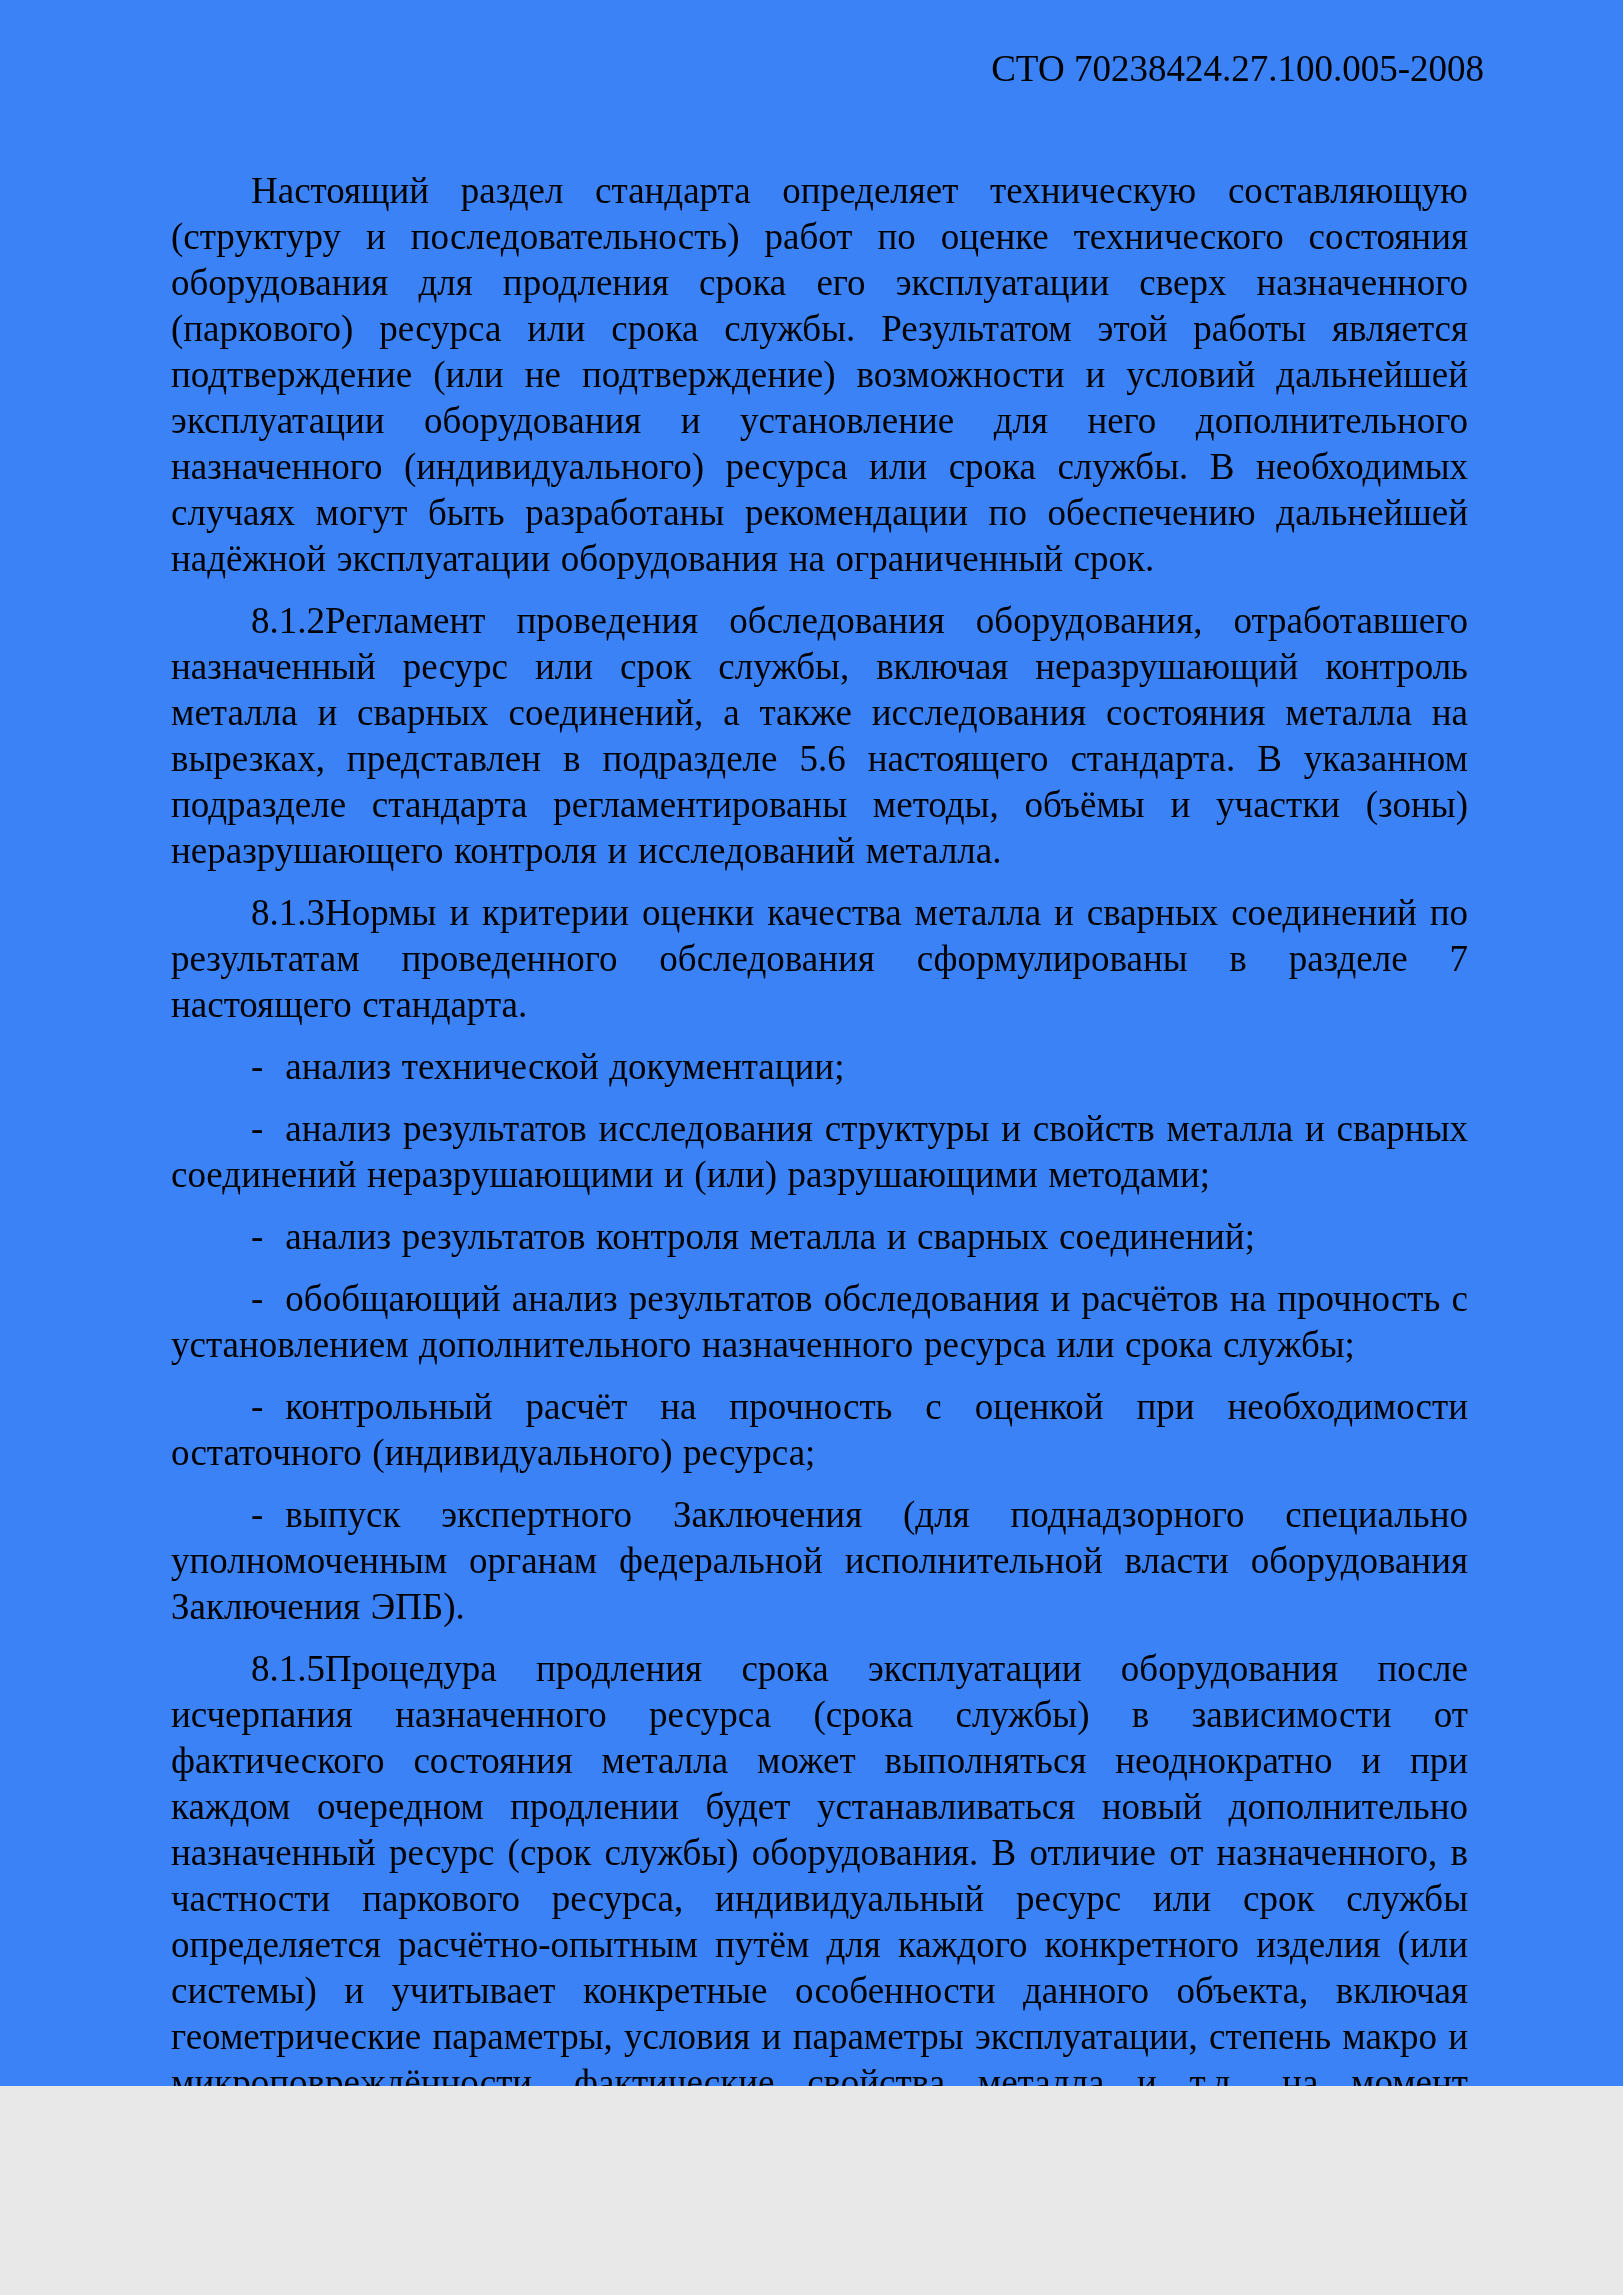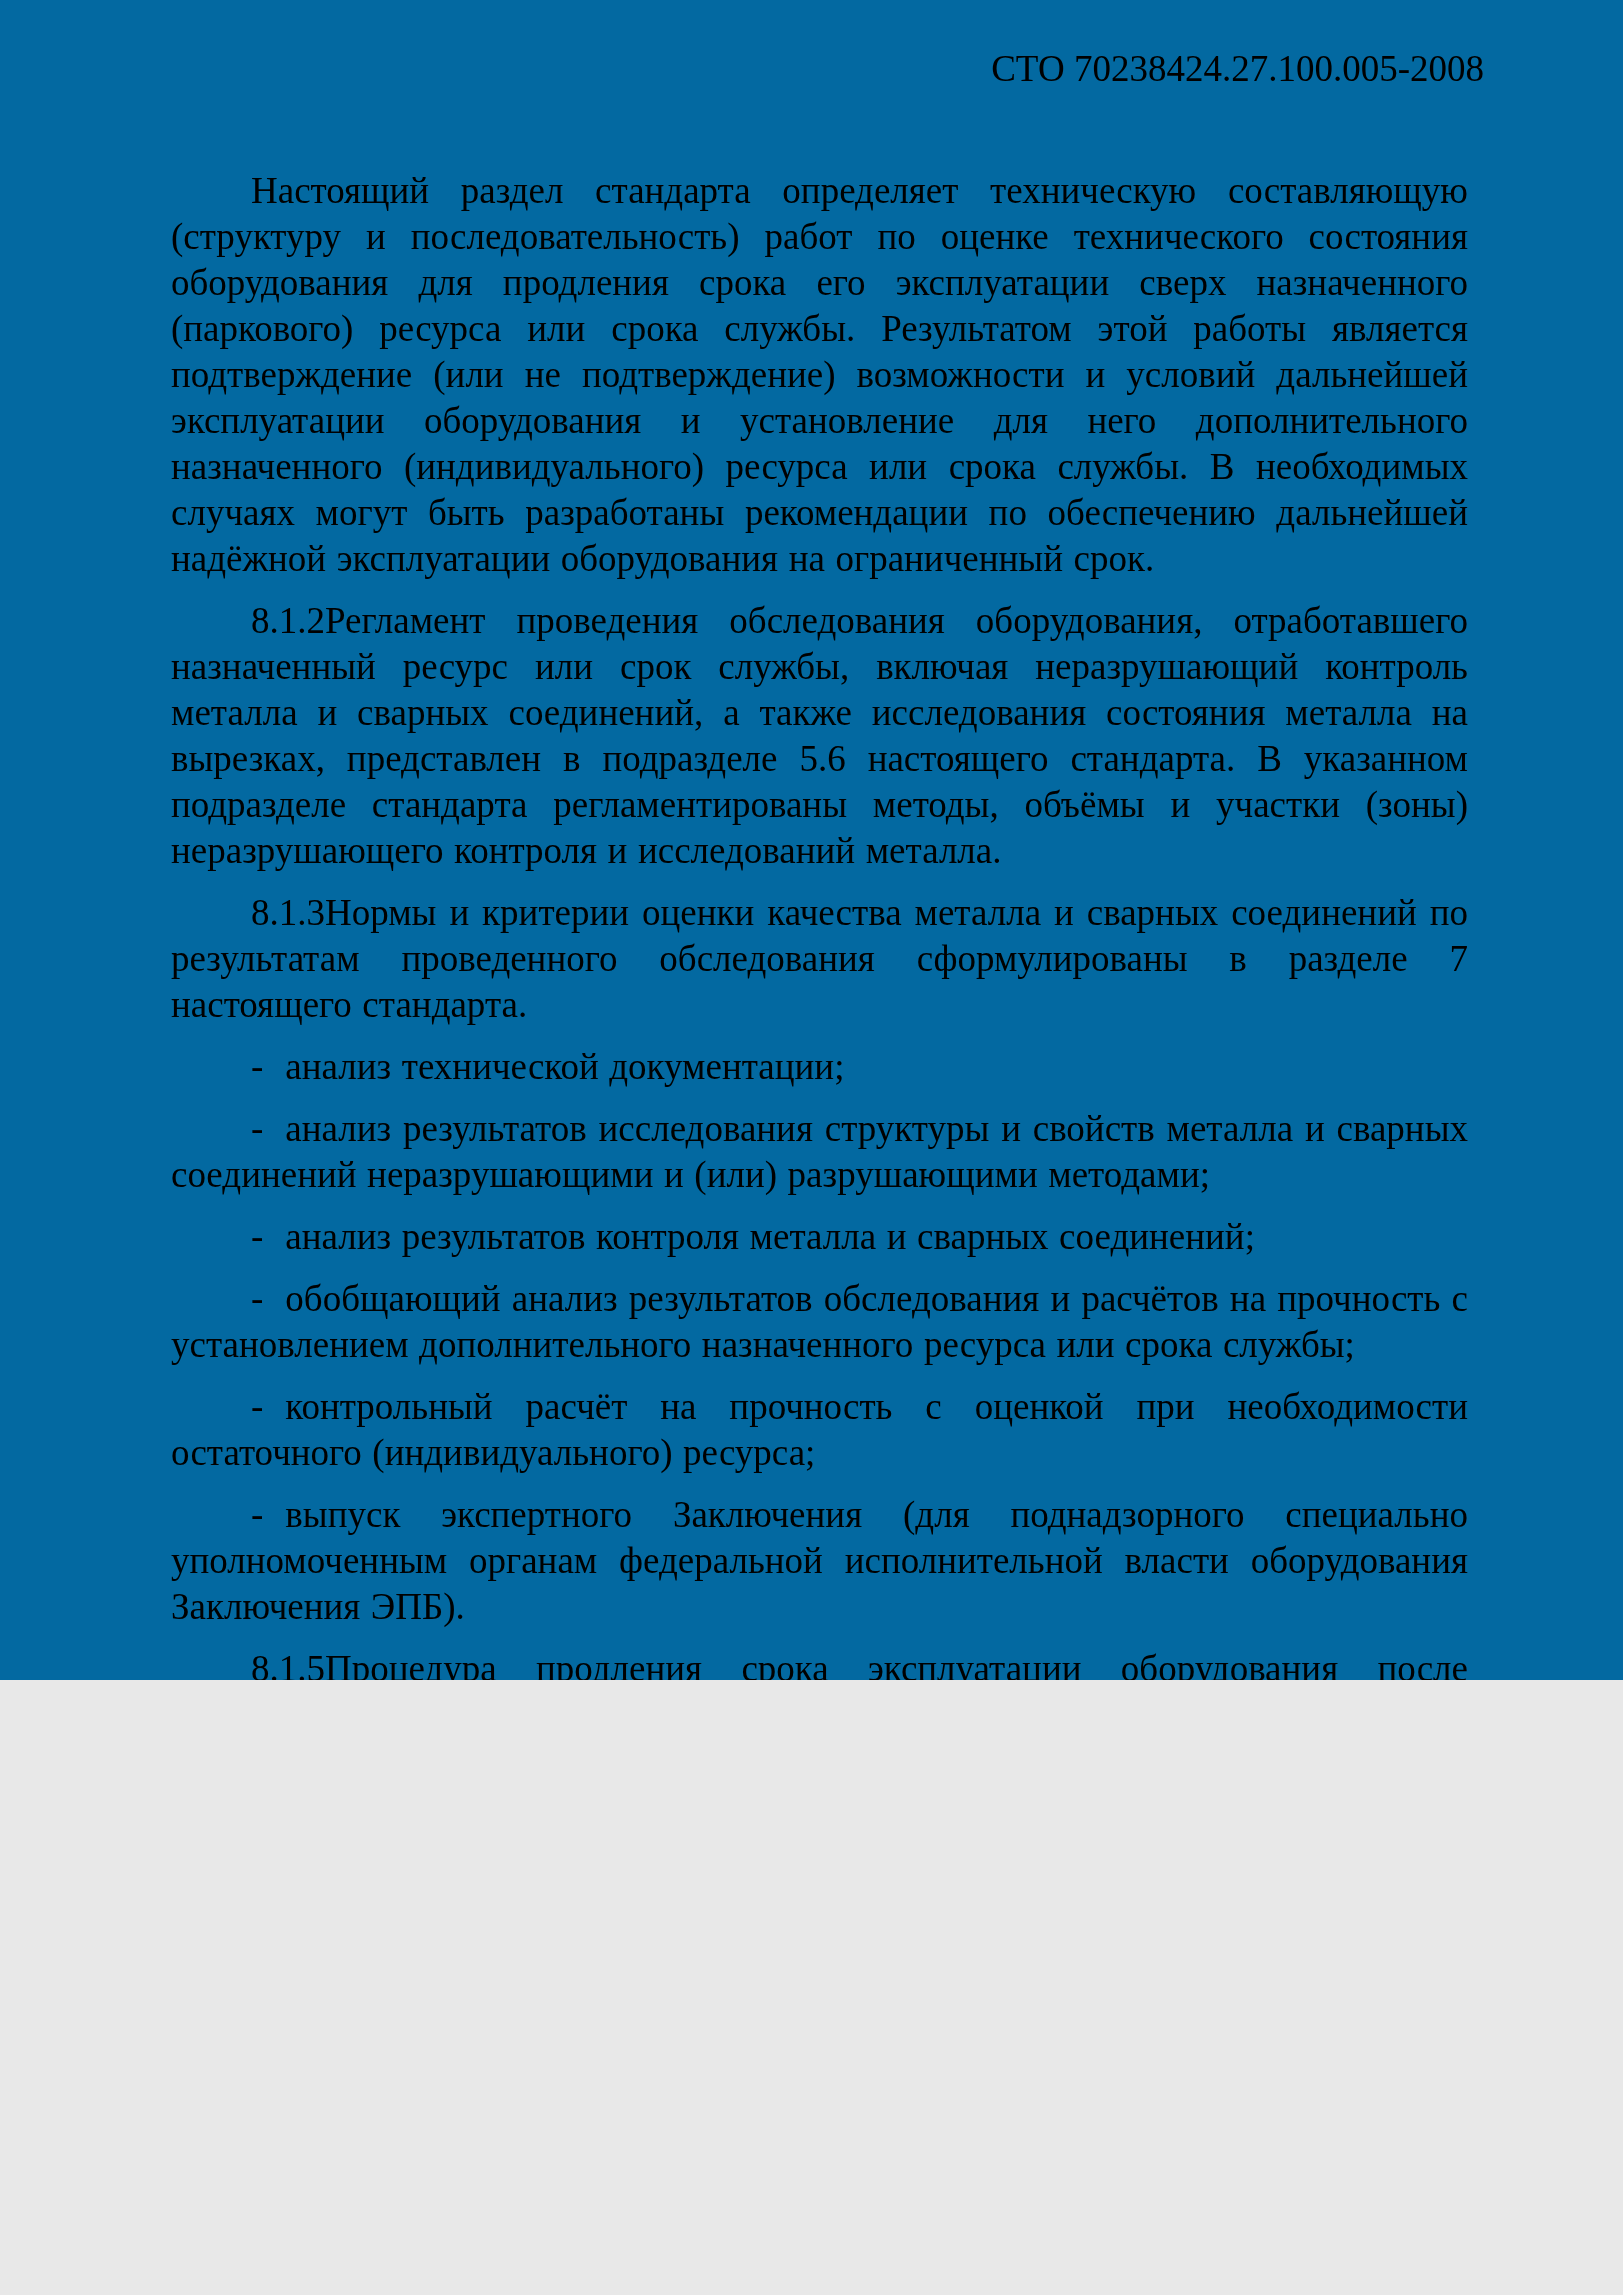--- a/index.html
+++ b/index.html
@@ -3,23 +3,23 @@
 <meta charset="utf-8">
 <style>
   html, body {
     margin: 0;
     padding: 0;
     background: #e8e8e8;
   }
   .page {
     position: relative;
     width: 1623px;
-    height: 1680px;
+    height: 2086px;
     margin: 0 auto;
-    background: #0369a1;
+    background: #3b82f6;
     color: #000000;
     font-family: "Liberation Serif", "DejaVu Serif", serif;
     overflow: hidden;
   }
   .page-header {
     position: absolute;
     top: 46px;
     left: 155px;
     right: 139px;
     text-align: right;

